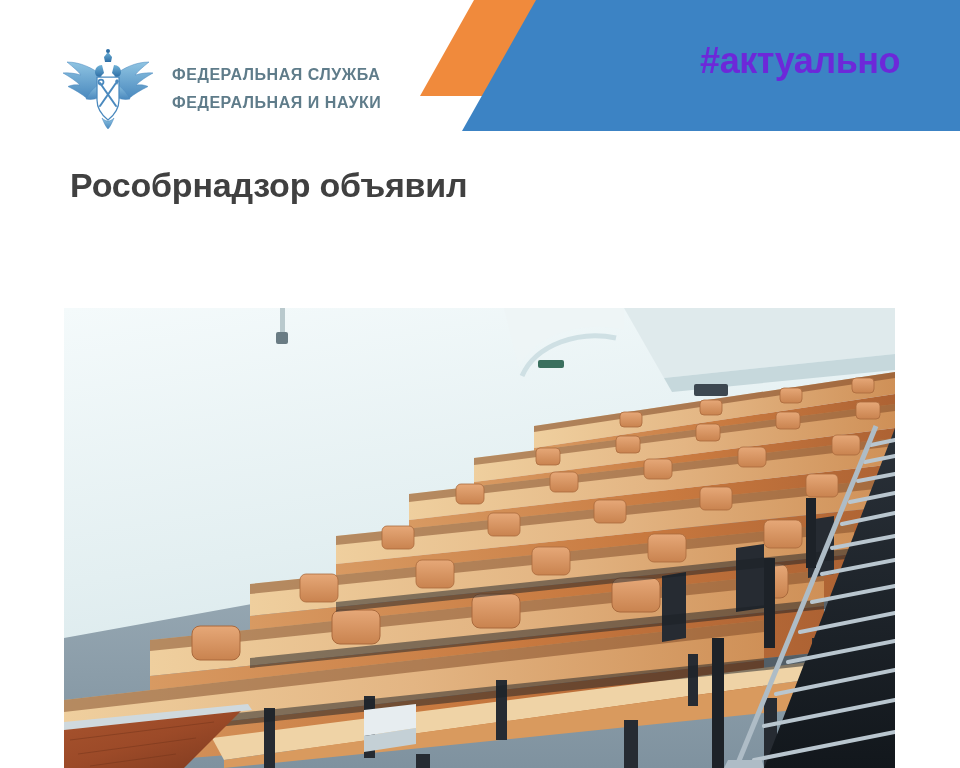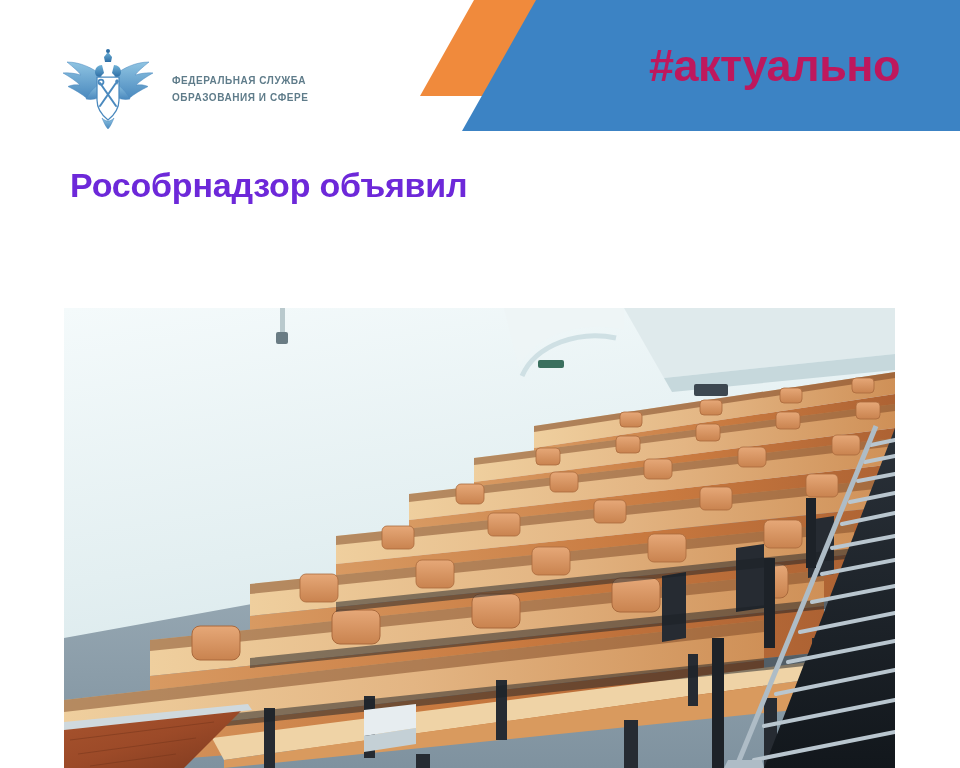--- a/index.html
+++ b/index.html
@@ -22,46 +22,46 @@
     background:#F08A3C;
     clip-path:polygon(420px 96px, 474px 0px, 584px 0px, 530px 96px);
   }
   .shape-blue{
     position:absolute;left:0;top:0;width:960px;height:140px;
     background:#3C83C4;
     clip-path:polygon(462px 131px, 536px 0px, 960px 0px, 960px 131px);
   }
   .hashtag{
     position:absolute;right:60px;top:43px;
-    color:#be185d;
-    font-size:45px;
+    color:#6d28d9;
+    font-size:36px;
     font-weight:bold;
     letter-spacing:-0.5px;
     line-height:1;
     white-space:nowrap;
   }
 
   
   .logo-block{position:absolute;left:58px;top:48px;display:flex;align-items:center;gap:14px;}
   .emblem{width:100px;height:82px;flex:none;}
   .org-name{
     display:flex;flex-direction:column;
     color:#5F7C8A;
-    font-size:10px;
+    font-size:16px;
     font-weight:bold;
     letter-spacing:0.55px;
     line-height:1.72;
     white-space:nowrap;
     justify-content:center;
   }
 
   
   .headline{
     position:absolute;left:70px;top:163px;width:760px;
-    color:#6d28d9;
+    color:#404040;
     font-size:34px;
     font-weight:bold;
     line-height:1.34;
     letter-spacing:-0.2px;
   }
   .headline .ln{display:block;}
 
   
   .photo{
     position:absolute;left:64px;top:308px;width:831px;height:460px;
@@ -125,21 +125,21 @@
           </g>
           <circle cx="86" cy="68" r="5" fill="none" stroke="#4A89BE" stroke-width="3.5"></circle>
           <path d="M114 66 L118 62 L122 66 L118 74 Z" fill="#4A89BE"></path>
 
           <path d="M88 140 C92 150 96 158 100 162 C104 158 108 150 112 140
                    C108 144 104 146 100 146 C96 146 92 144 88 140 Z" fill="url(#wg)" stroke="#4A89BE" stroke-width="1"></path>
         </svg>
       </span>
       <span class="org-name">
         <span>ФЕДЕРАЛЬНАЯ СЛУЖБА</span>
-        <span>ОБРАЗОВАНИЯ И СФЕРЕ</span>
+        <span>ФЕДЕРАЛЬНАЯ И НАУКИ</span>
       </span>
     </div>
   </div>
 
   <div class="headline">
     <span class="ln">Рособрнадзор объявил</span>
   </div>
 
   <div class="photo">
     <svg viewBox="0 0 831 460" preserveAspectRatio="none" xmlns="http://www.w3.org/2000/svg">

